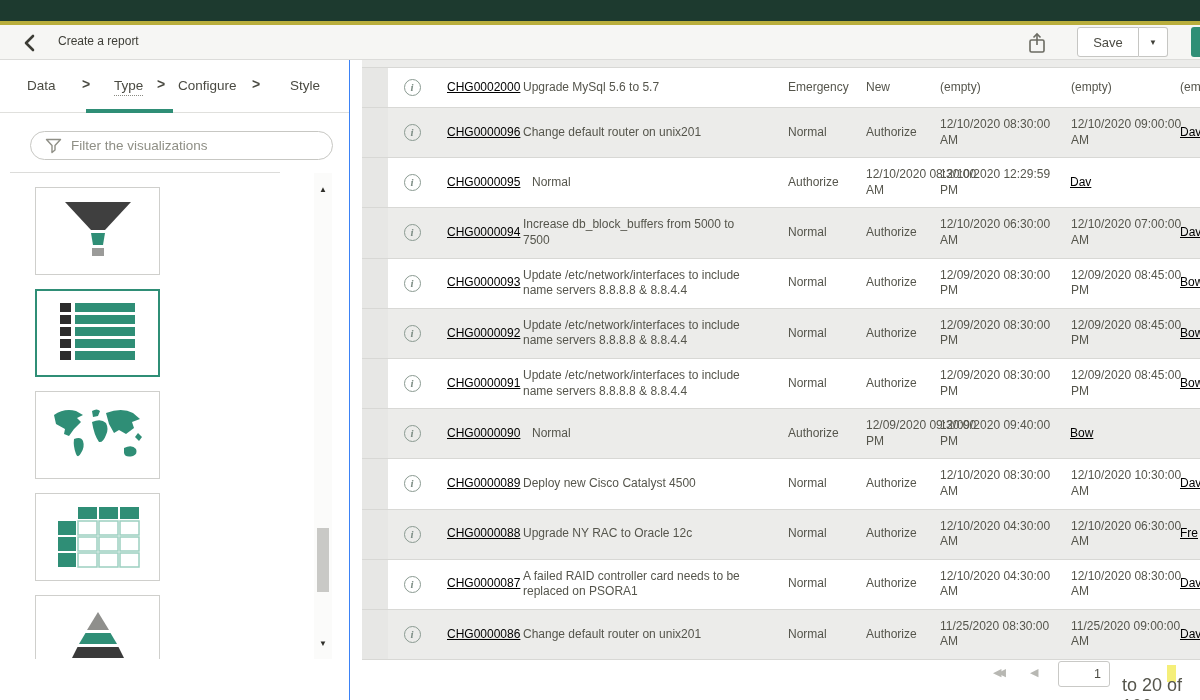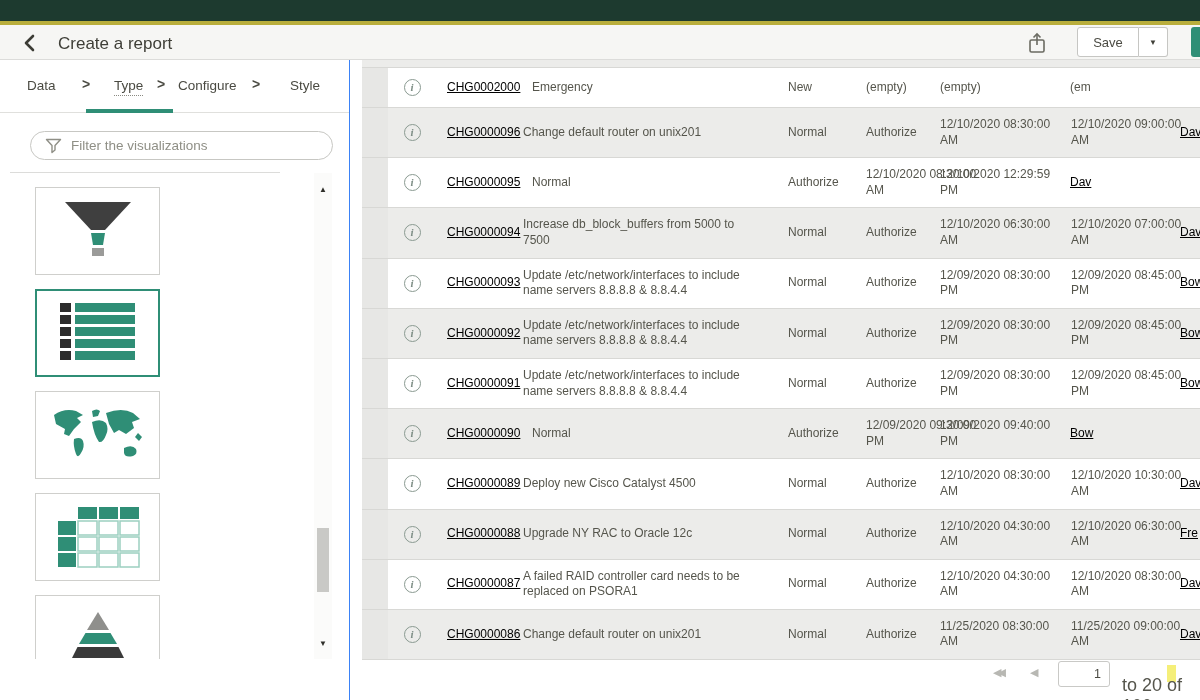--- a/index.html
+++ b/index.html
@@ -8,21 +8,21 @@
   }
   *{box-sizing:border-box; margin:0; padding:0;}
   html,body{width:1200px;height:700px;overflow:hidden;}
   body{position:relative;background:#fff;font-family:"Liberation Sans",sans-serif;color:var(--txt);}
 
   
   .topbar{position:absolute;left:0;top:0;width:1200px;height:21px;background:var(--topgreen);}
   .topaccent{position:absolute;left:0;top:21px;width:1200px;height:4px;background:var(--gold);}
   .appheader{position:absolute;left:0;top:25px;width:1200px;height:35px;background:#f6f6f4;border-bottom:1px solid #dcdcda;}
   .back-btn{position:absolute;left:20px;top:6px;width:24px;height:24px;background:none;border:none;cursor:pointer;}
-  .page-title{position:absolute;left:58px;top:9px;font-size:17px;color:var(--txt-dark);}
+  .page-title{position:absolute;left:58px;top:9px;font-size:12px;color:var(--txt-dark);}
   .share-btn{position:absolute;left:1026px;top:5px;width:26px;height:26px;background:none;border:none;cursor:pointer;}
   .save-group{position:absolute;left:1077px;top:2px;height:16px;display:flex;border-radius:10px;}
   .save-btn{width:62px;height:30px;background:#fff;border:1px solid #c6c6c3;border-radius:3px 0 0 3px;font-size:13px;color:#4b4b43;font-family:inherit;cursor:pointer;}
   .save-caret-btn{width:29px;height:30px;background:#fff;border:1px solid #c6c6c3;border-left:none;border-radius:0 3px 3px 0;font-size:8px;color:#3f3f38;cursor:pointer;}
   .run-sliver{position:absolute;left:1191px;top:2px;width:9px;height:30px;background:var(--accent);border-radius:3px 0 0 3px;border:none;cursor:pointer;}
 
   
   .left-panel{position:absolute;left:0;top:60px;width:350px;height:640px;background:#fff;border-right:1px solid #3b82f6;}
   .steps-row{position:relative;height:53px;border-bottom:1px solid #e0e0dd;font-size:13.5px;color:#4a4a42;}
   .step{position:absolute;top:18px;cursor:pointer;}
@@ -200,20 +200,21 @@
 
 <div class="list-area">
   <div class="list-topsliver"></div>
   <div id="rows-host">
   <div class="list-row">
     <div class="gutter-cell"></div>
     <div class="icon-cell">
           <span class="info-badge">i</span>
         </div>
     <div class="cell num-cell"><a class="rec-link">CHG0002000</a></div>
+    <div class="cell desc-cell">Upgrade MySql 5.6 to 5.7</div>
     <div class="cell pad10">Emergency</div>
     <div class="cell pad10">New</div>
     <div class="cell date-cell start"><span class="dline">(empty)</span></div>
     <div class="cell date-cell end"><span class="dline">(empty)</span></div>
     <div class="cell assigned-cell">(em</div>
   </div>
 
   <div class="list-row alt">
     <div class="gutter-cell"></div>
     <div class="icon-cell">

